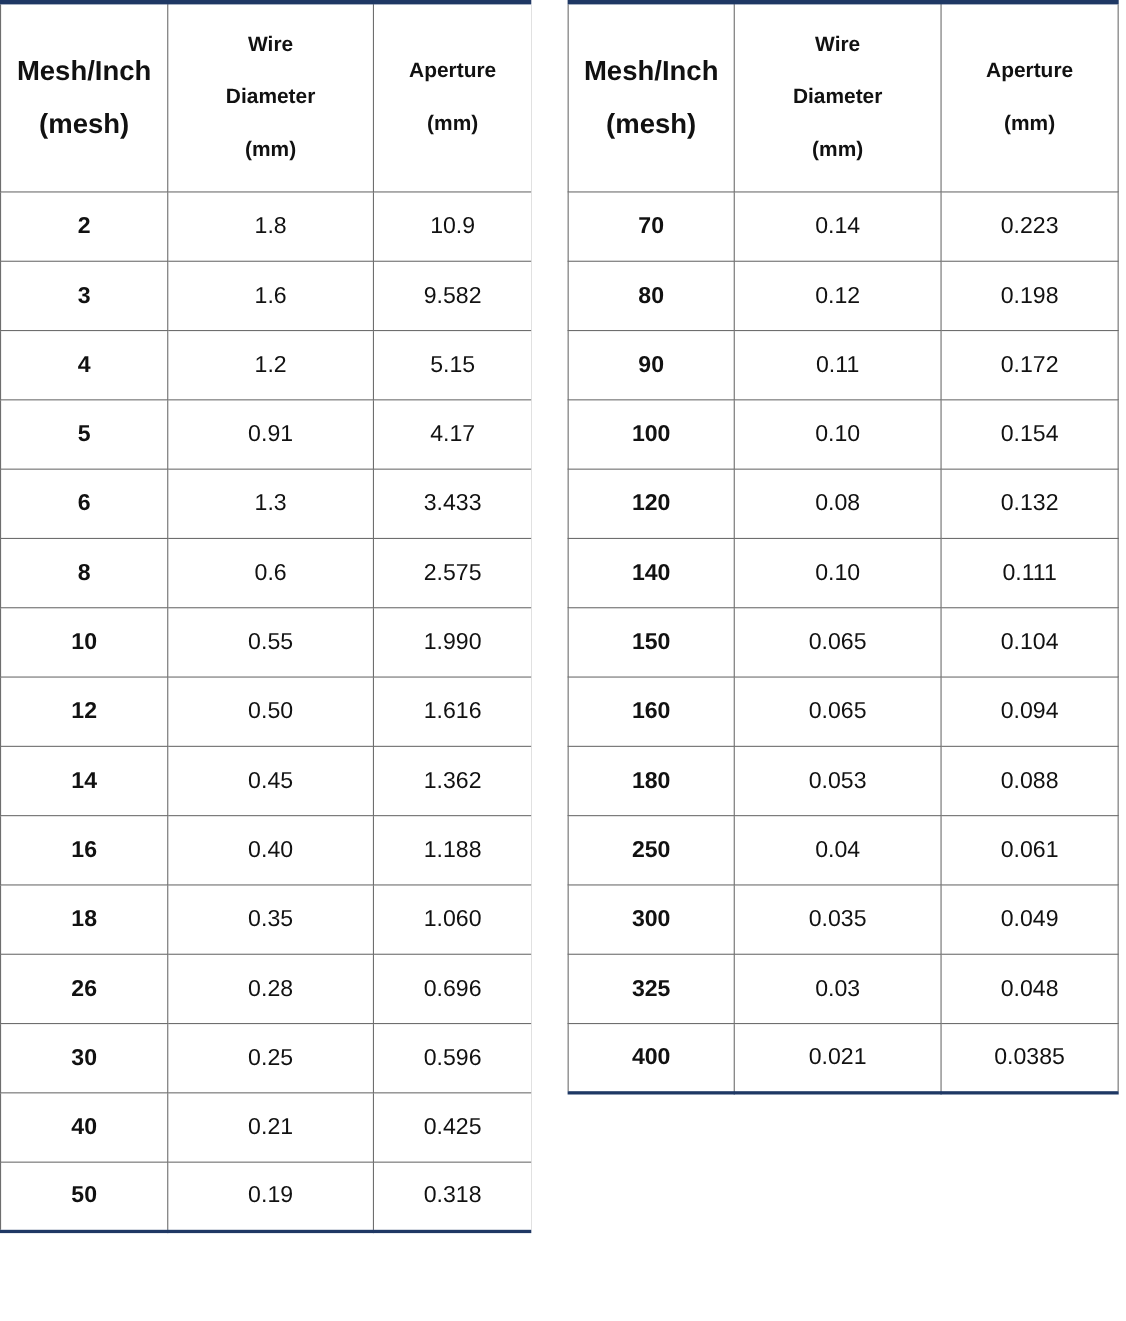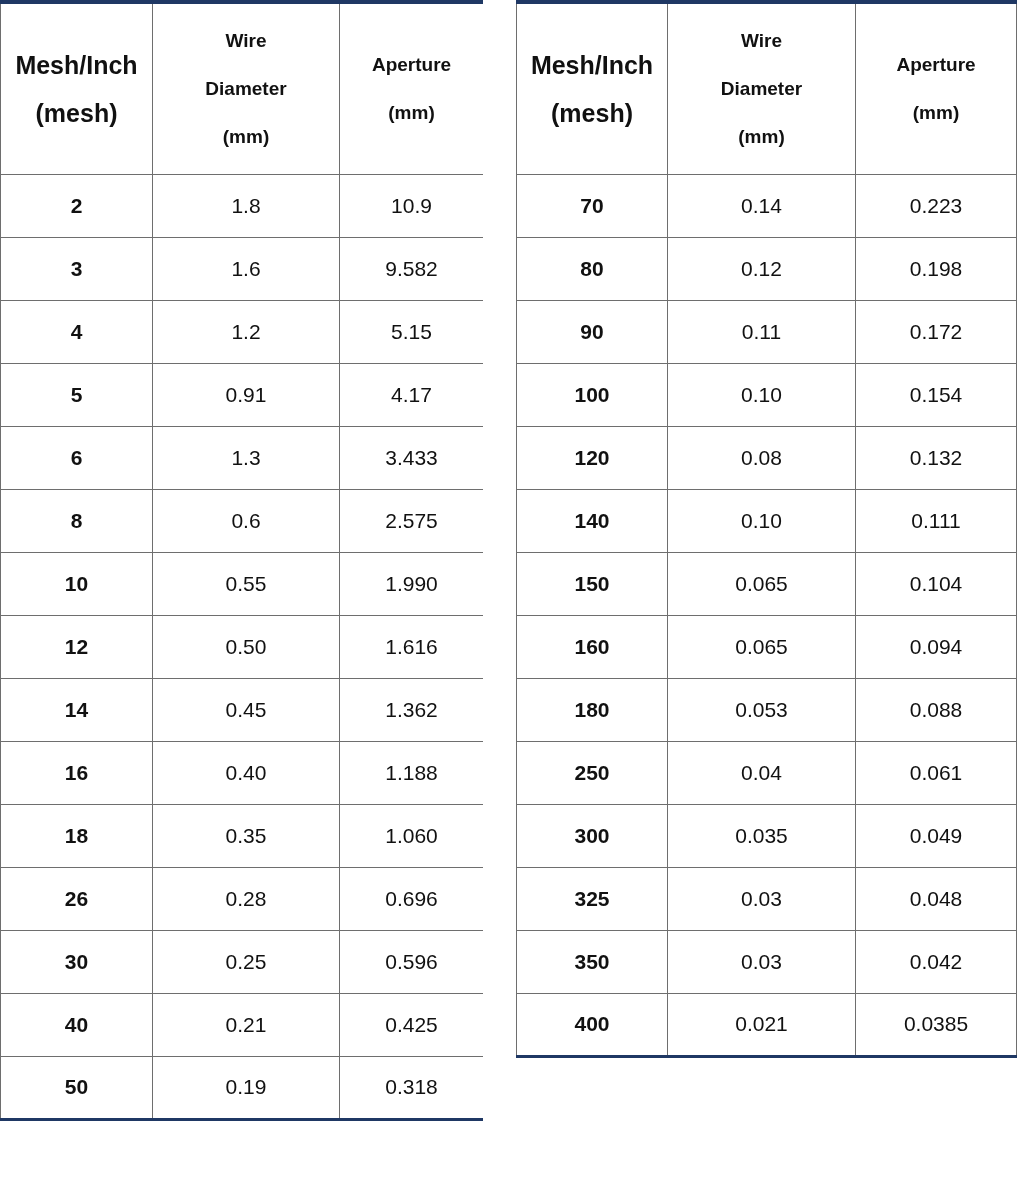--- a/index.html
+++ b/index.html
@@ -286,25 +286,20 @@
             <td class="mesh-cell">300</td>
             <td>0.035</td>
             <td>0.049</td>
           </tr>
           <tr>
             <td class="mesh-cell">325</td>
             <td>0.03</td>
             <td>0.048</td>
           </tr>
           <tr>
-            <td class="mesh-cell">350</td>
-            <td>0.03</td>
-            <td>0.042</td>
-          </tr>
-          <tr>
             <td class="mesh-cell">400</td>
             <td>0.021</td>
             <td>0.0385</td>
           </tr>
         </tbody>
     </table>
   </div>
 
 </div>
 

